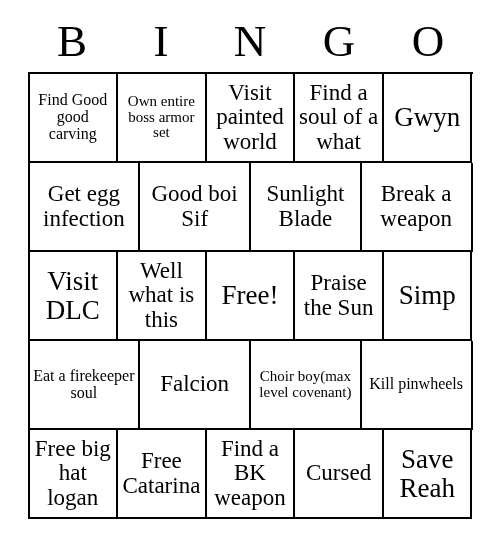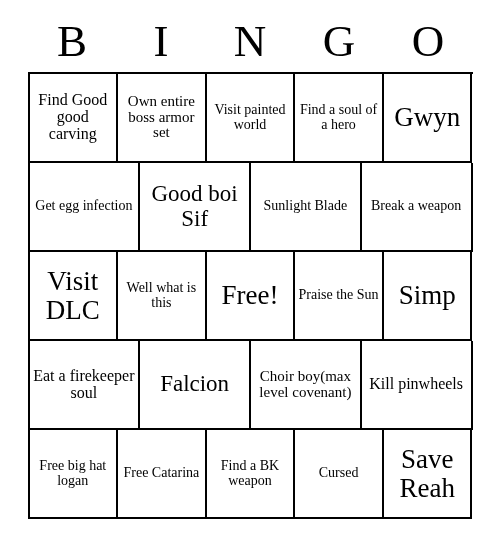--- a/index.html
+++ b/index.html
@@ -65,21 +65,21 @@
   }
   .cell span {
     display: block;
     width: 100%;
     font-family: "Liberation Serif", serif;
     line-height: 1.05;
   }
   
   .fs-xs span { font-size: 15px; }
   .fs-s  span { font-size: 16px; }
-  .fs-m  span { font-size: 14px; }
+  .fs-m  span { font-size: 23px; }
   .fs-l  span { font-size: 23px; }
   .fs-xl span { font-size: 27px; }
 </style>
 </head>
 <body>
 
 <div class="card">
 
   <div class="header">
     <div class="header-letter">B</div>
@@ -95,21 +95,21 @@
       <div class="cell fs-s">
           <span>Find Good good carving</span>
         </div>
       <div class="cell fs-xs">
           <span>Own entire boss armor set</span>
         </div>
       <div class="cell fs-m">
           <span>Visit painted world</span>
         </div>
       <div class="cell fs-m">
-          <span>Find a soul of a hero</span>
+          <span>Find a soul of a what</span>
         </div>
       <div class="cell fs-xl">
           <span>Gwyn</span>
         </div>
     </div>
 
     <div class="row">
       <div class="cell fs-m">
           <span>Get egg infection</span>
         </div>

